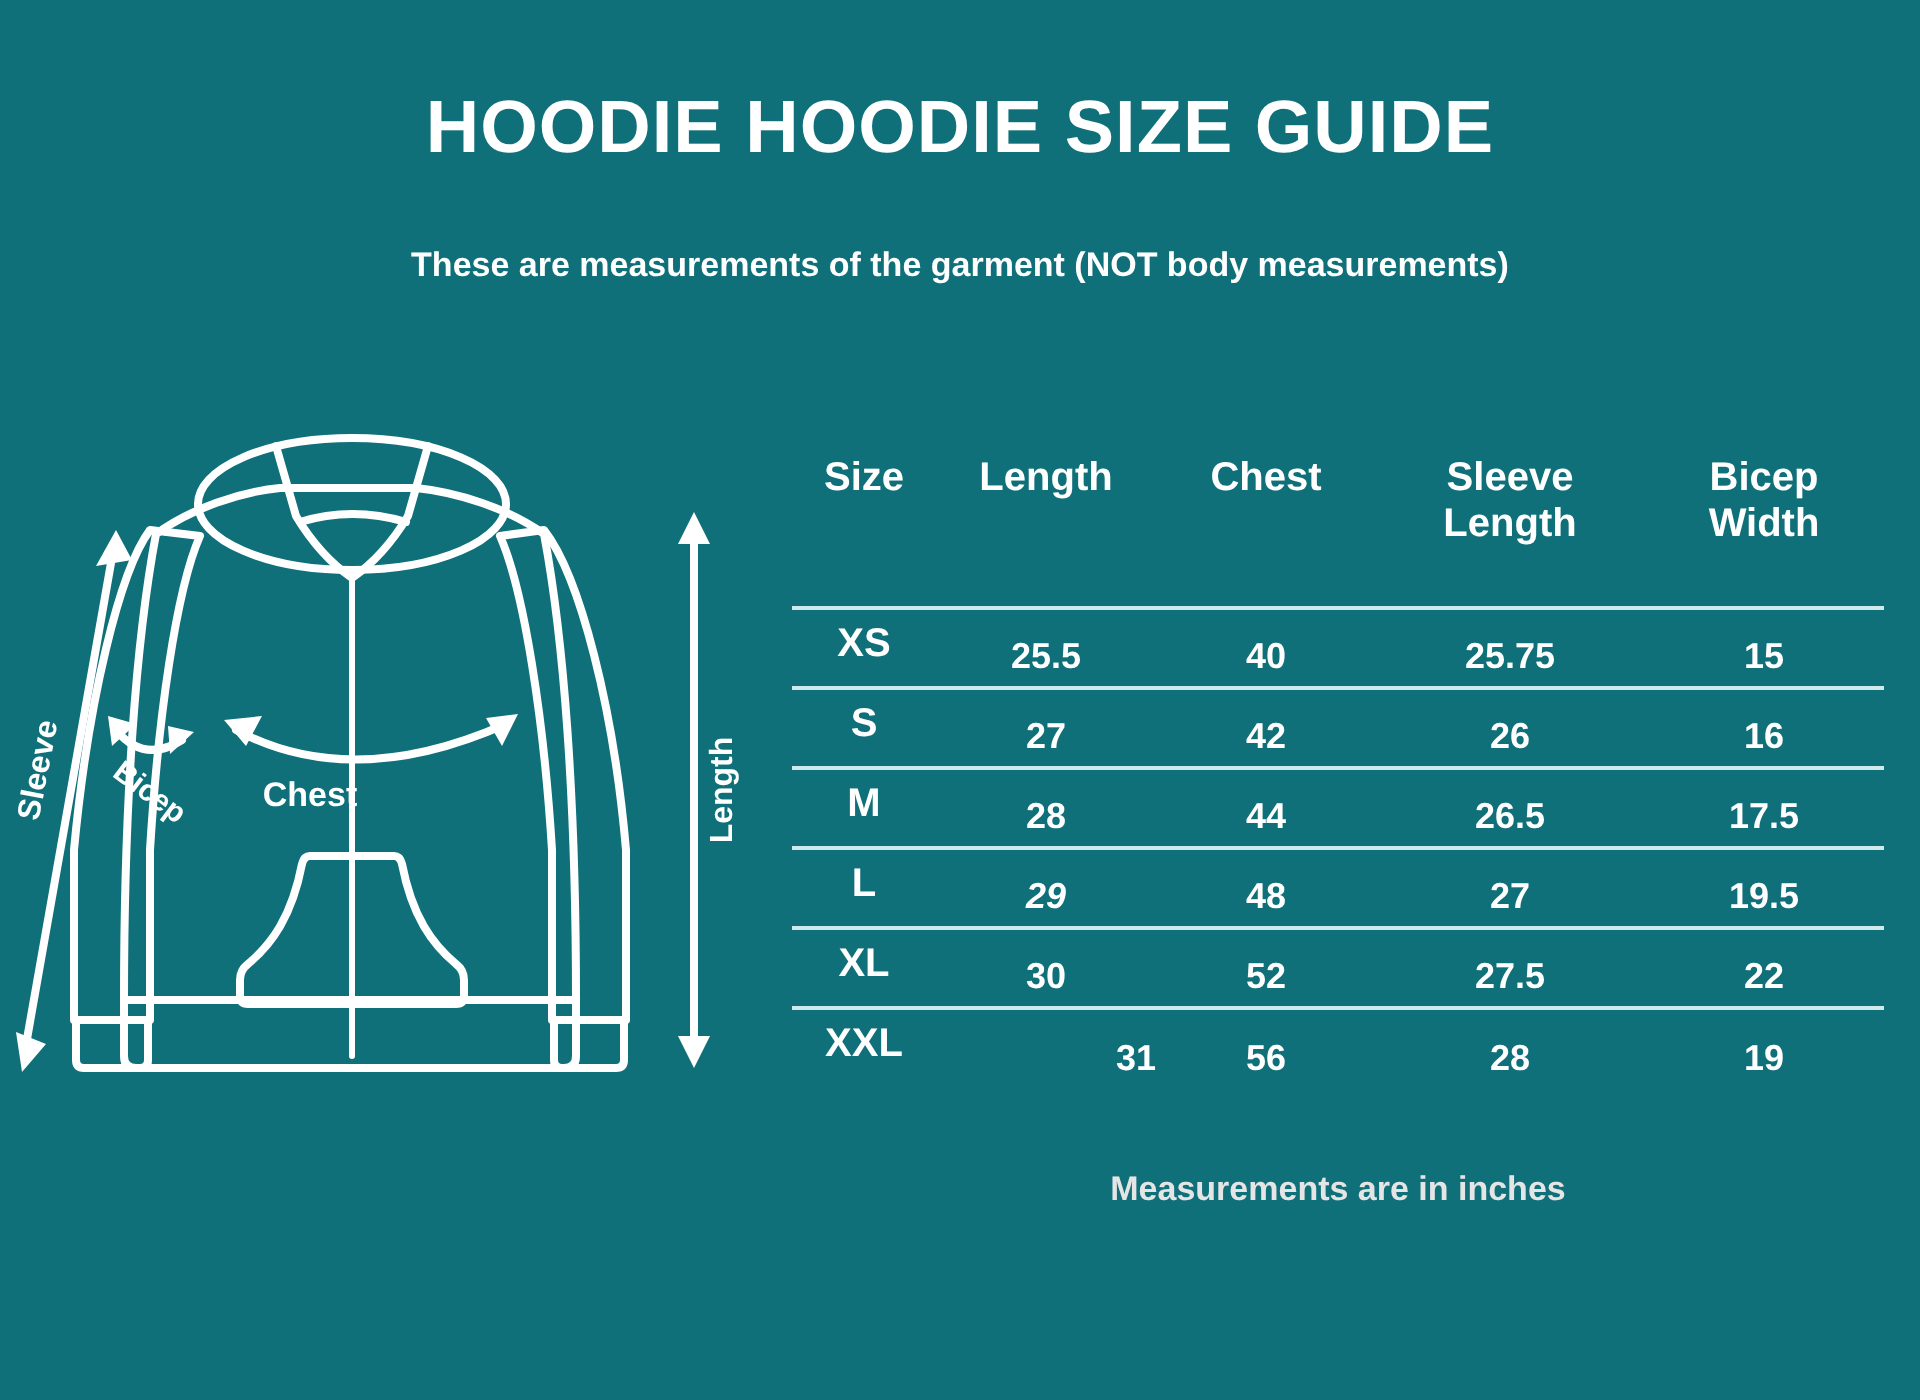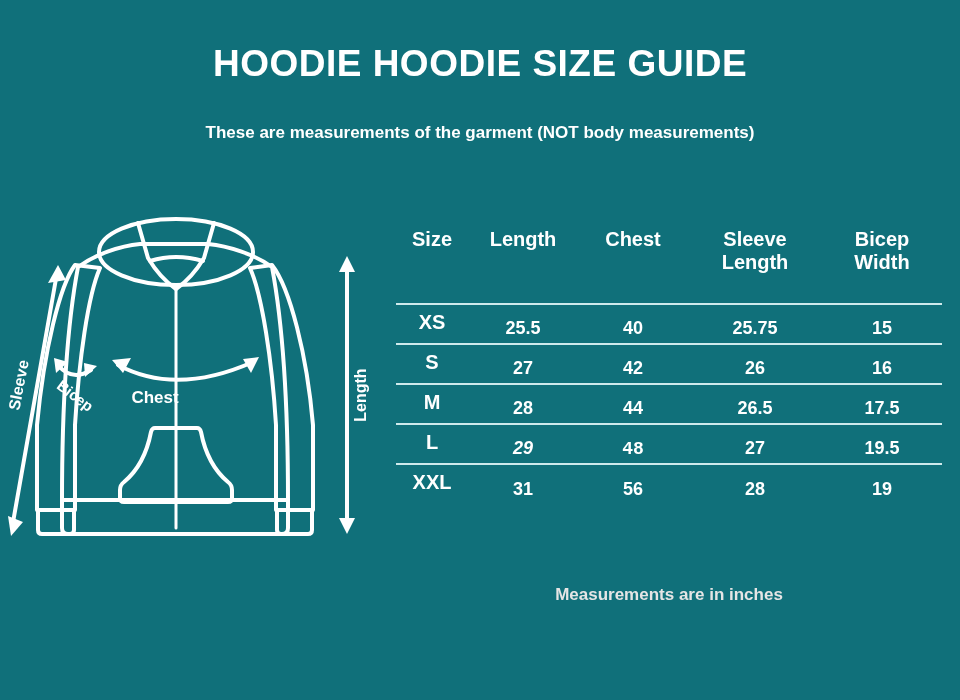--- a/index.html
+++ b/index.html
@@ -234,27 +234,34 @@
       <tr>
         <td class="size-label" style="border-top-color: rgb(207, 234, 236);">M</td>
         <td class="measure" style="border-top-color: rgb(207, 234, 236);">28</td>
         <td class="measure" style="border-top-color: rgb(207, 234, 236);">44</td>
         <td class="measure" style="border-top-color: rgb(207, 234, 236);">26.5</td>
         <td class="measure" style="border-top-color: rgb(207, 234, 236); margin-top: 36px;">17.5</td>
       </tr>
       <tr>
         <td class="size-label" style="border-top-color: rgb(207, 234, 236);">L</td>
         <td class="measure" style="border-top-color: rgb(207, 234, 236); font-style: italic;">29</td>
-        <td class="measure" style="border-top-color: rgb(207, 234, 236); font-family: Liberation Mono, monospace;">48</td>
+        <td class="measure" style="border-top-color: rgb(207, 234, 236);">48</td>
         <td class="measure" style="border-top-color: rgb(207, 234, 236);">27</td>
         <td class="measure" style="border-top-color: rgb(207, 234, 236);">19.5</td>
       </tr>
       <tr>
+        <td class="size-label" style="border-top-color: rgb(207, 234, 236);">XL</td>
+        <td class="measure" style="border-top-color: rgb(207, 234, 236);">30</td>
+        <td class="measure" style="border-top-color: rgb(207, 234, 236);">52</td>
+        <td class="measure" style="border-top-color: rgb(207, 234, 236);">27.5</td>
+        <td class="measure" style="border-top-color: rgb(207, 234, 236);">22</td>
+      </tr>
+      <tr>
         <td class="size-label" style="border-top-color: rgb(207, 234, 236);">XXL</td>
-        <td class="measure" style="border-top-color: rgb(207, 234, 236);">31</td>
+        <td class="measure" style="border-top-color: rgb(207, 234, 236); text-align: right;">31</td>
         <td class="measure" style="border-top-color: rgb(207, 234, 236);">56</td>
         <td class="measure" style="border-top-color: rgb(207, 234, 236);">28</td>
         <td class="measure" style="border-top-color: rgb(207, 234, 236);">19</td>
       </tr>
     </tbody>
   </table>
 </div>
 
 <div id="footer-note">Measurements are in inches</div>
 

